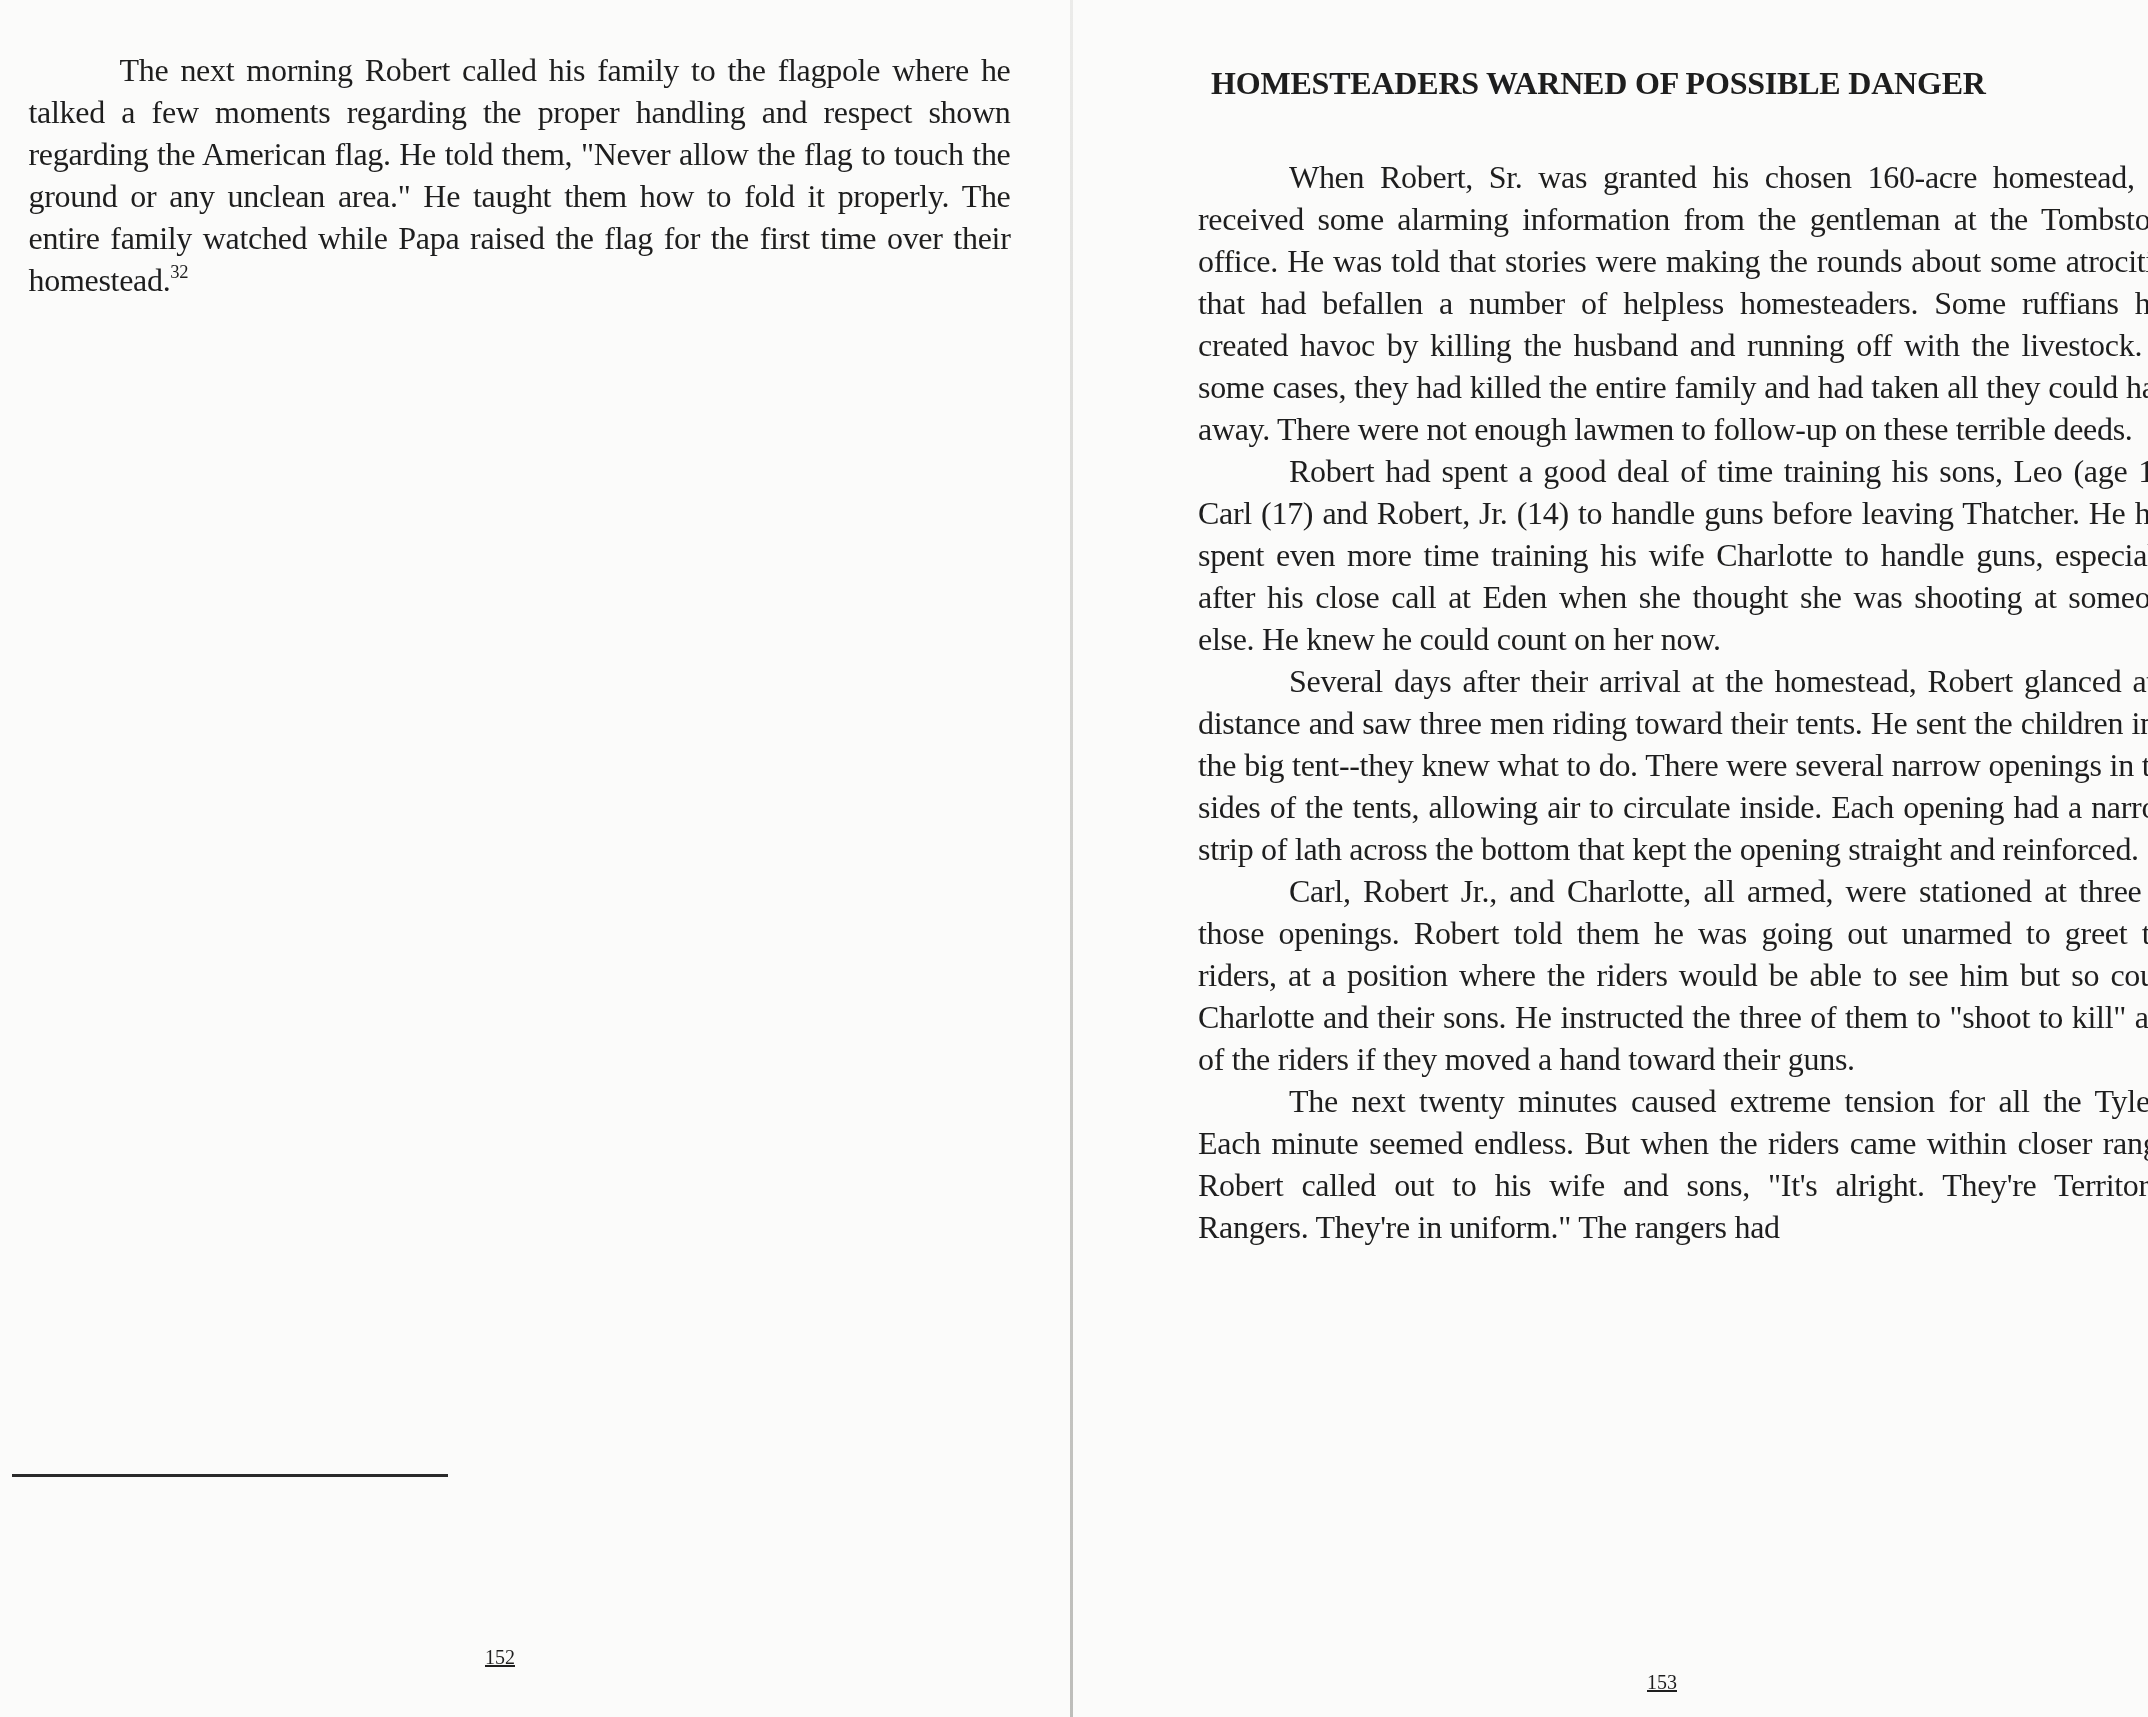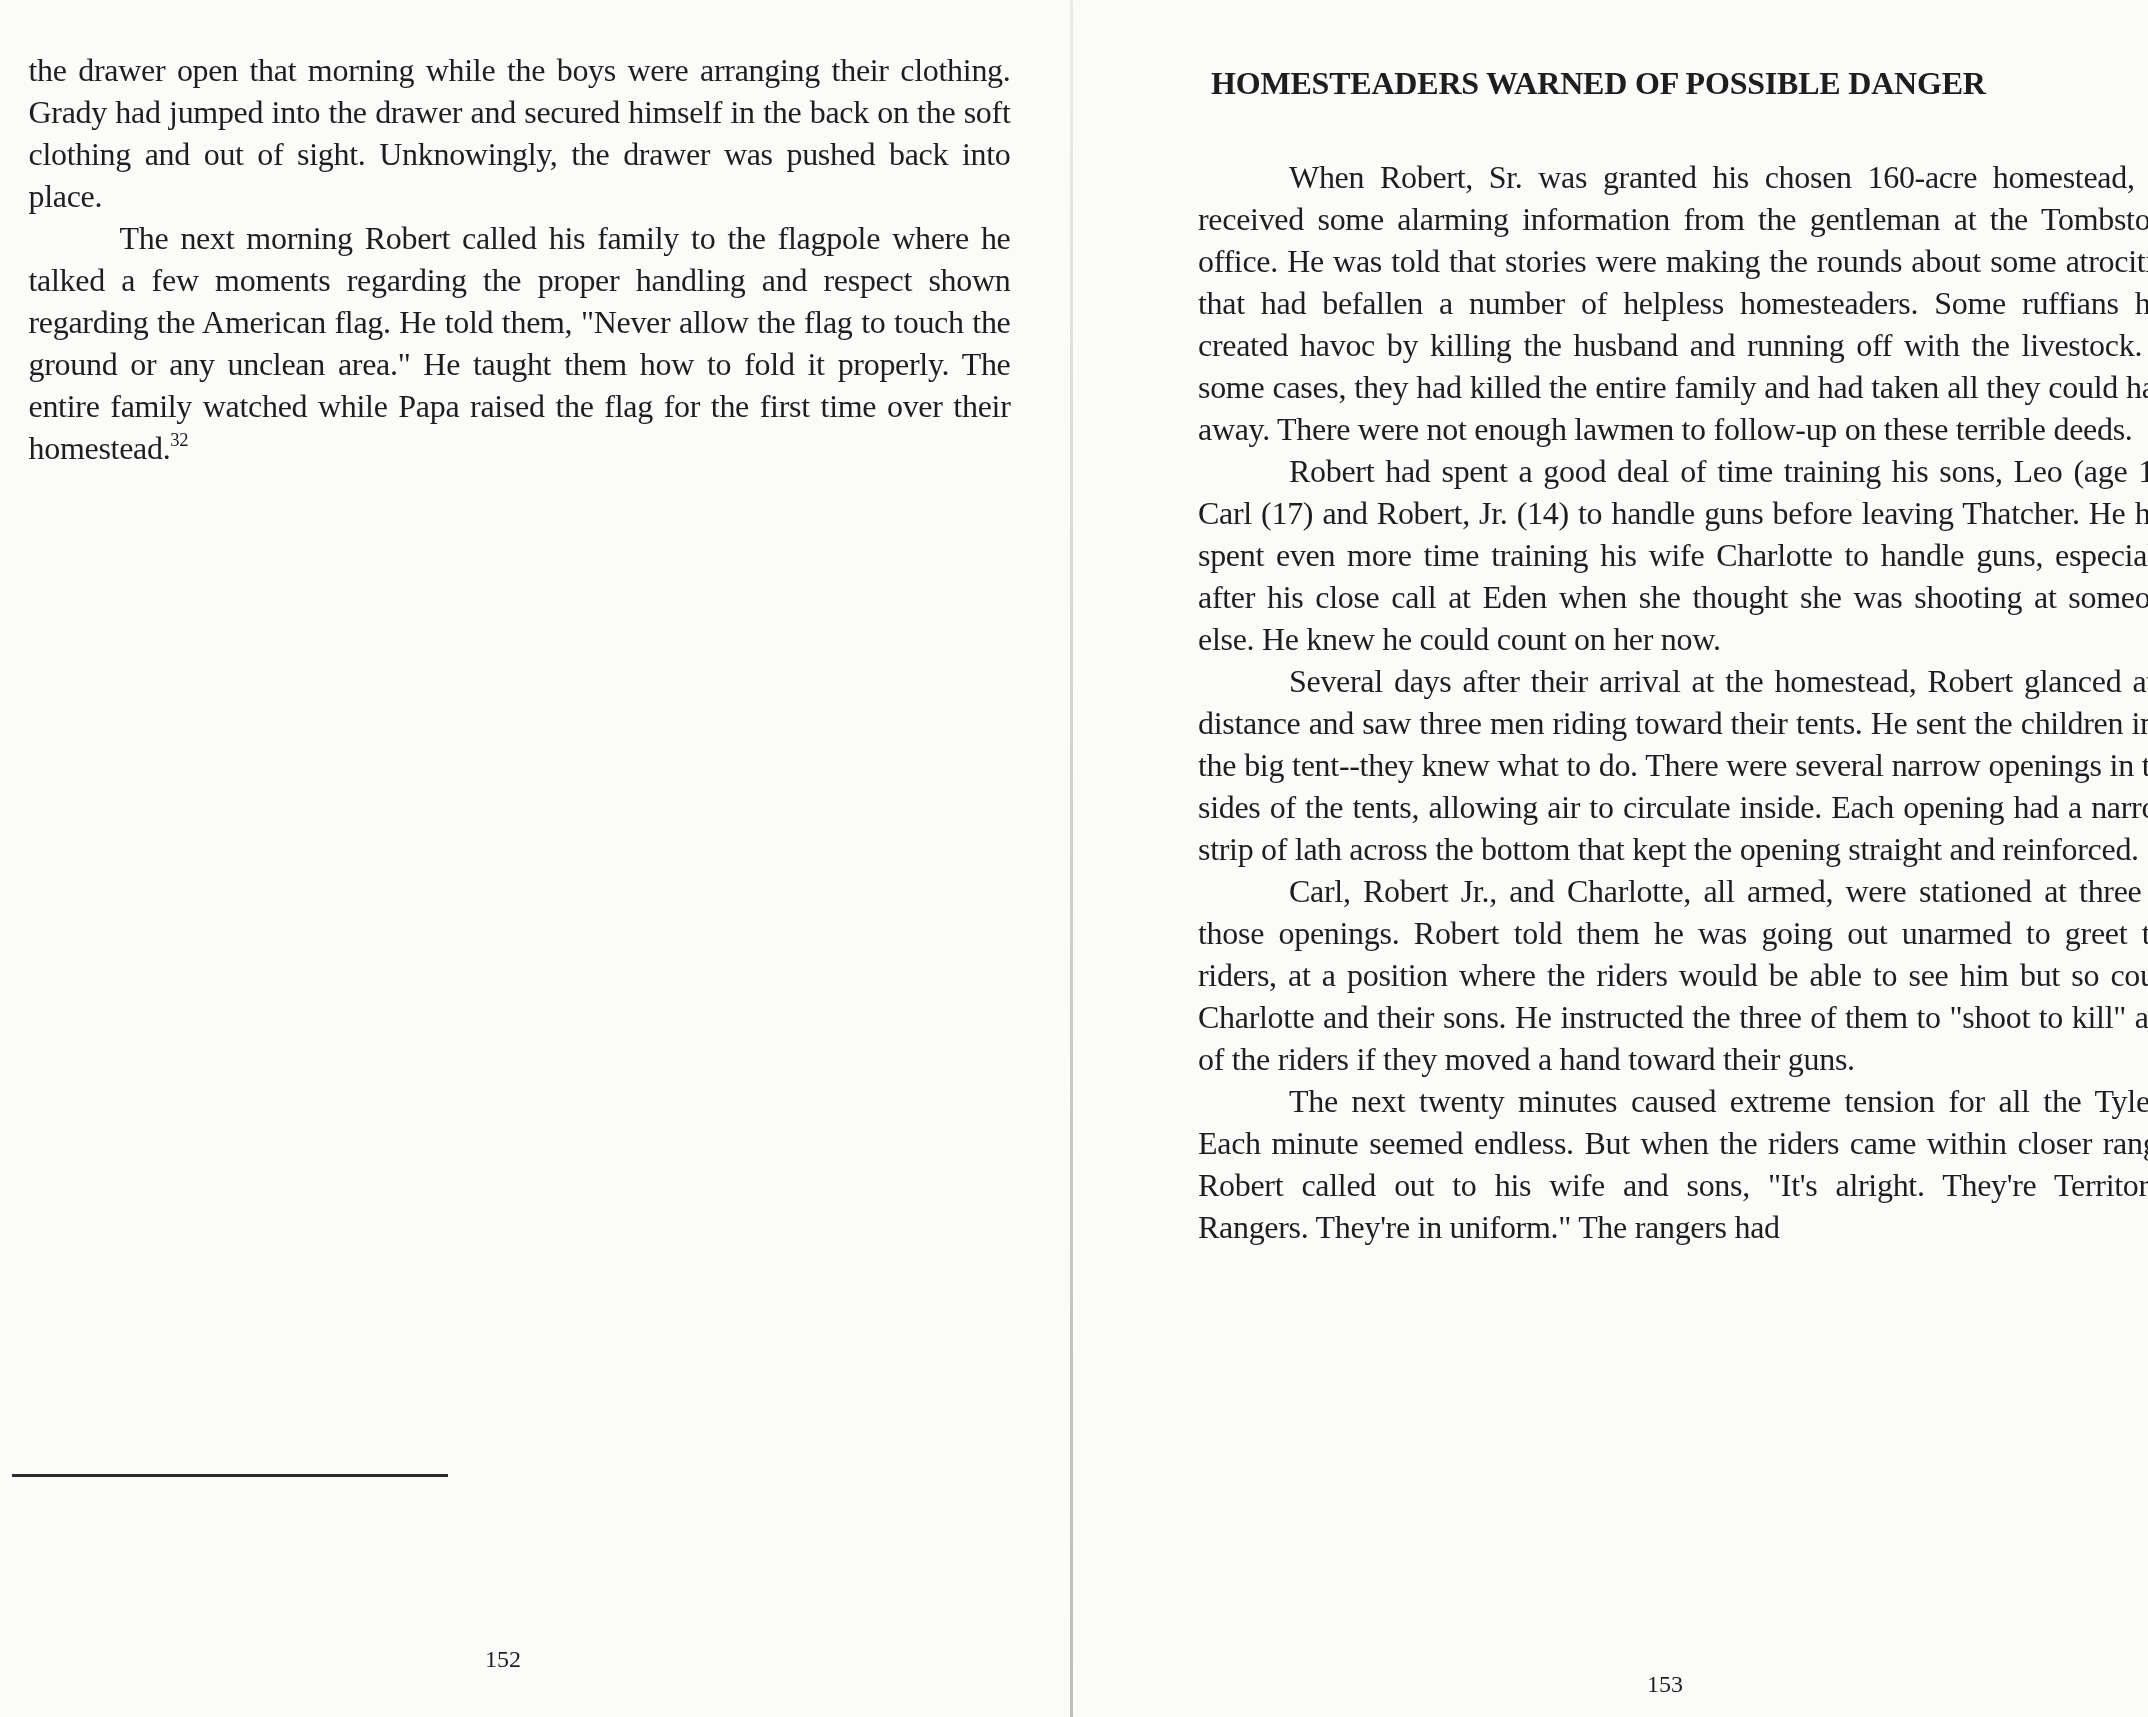--- a/index.html
+++ b/index.html
@@ -34,30 +34,29 @@
     font-weight: bold; font-size: 32px; letter-spacing: -0.2px;
   }
   .footnote-rule {
     position: absolute; left: 11.7px; top: 1474px; width: 436px; height: 2.5px; background: #2a2a2a;
   }
   .footnote {
     position: absolute; left: 13.4px; top: 1510px; width: 965px;
     font-size: 24px; line-height: 34px;
   }
   .footnote sup { font-size: 15px; vertical-align: 10px; line-height: 0; }
-  .page-number { position: absolute; font-size: 24px; }
+  .page-number { position: absolute; font-size: 20px; text-decoration: underline; }
   .page-left .page-number { left: 485px; top: 1646px; }
   .page-right .page-number { left: 569px; top: 1671px; }
 </style>
 </head>
 <body>
 
 <div class="page page-left">
   <div class="body-text">
-    <p>the drawer open that morning while the boys were arranging their clothing.  Grady had jumped into the drawer and secured himself in the back on the soft clothing and out of sight.  Unknowingly, the drawer was pushed back into place.</p>
     <p class="indent"><span>The next morning Robert called his family to the flagpole where he talked a few moments regarding the proper handling and respect shown regarding the American flag.  He told them, "Never allow the flag to touch the ground or any unclean area."  He taught them how to fold it properly.  The entire family watched while Papa raised the flag for the first time over their homestead.</span><sup class="fnref">32</sup></p>
   </div>
   <div class="footnote-rule"></div>
   <div class="page-number">152</div>
 </div>
 
 <div class="gutter"></div>
 
 <div class="page page-right">
   <div class="heading">HOMESTEADERS WARNED OF POSSIBLE DANGER</div>

